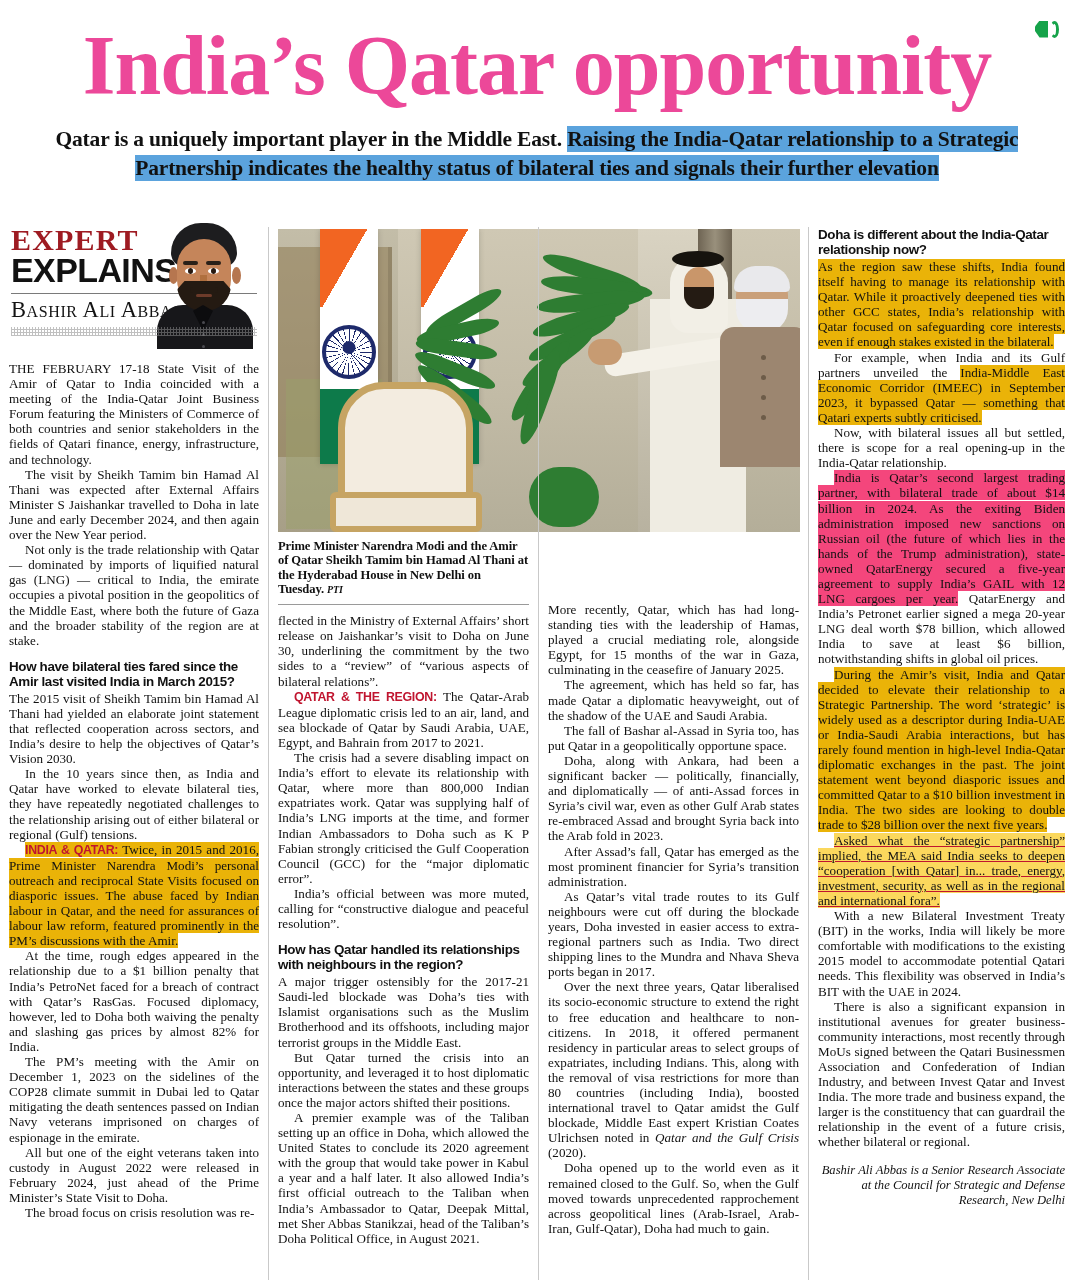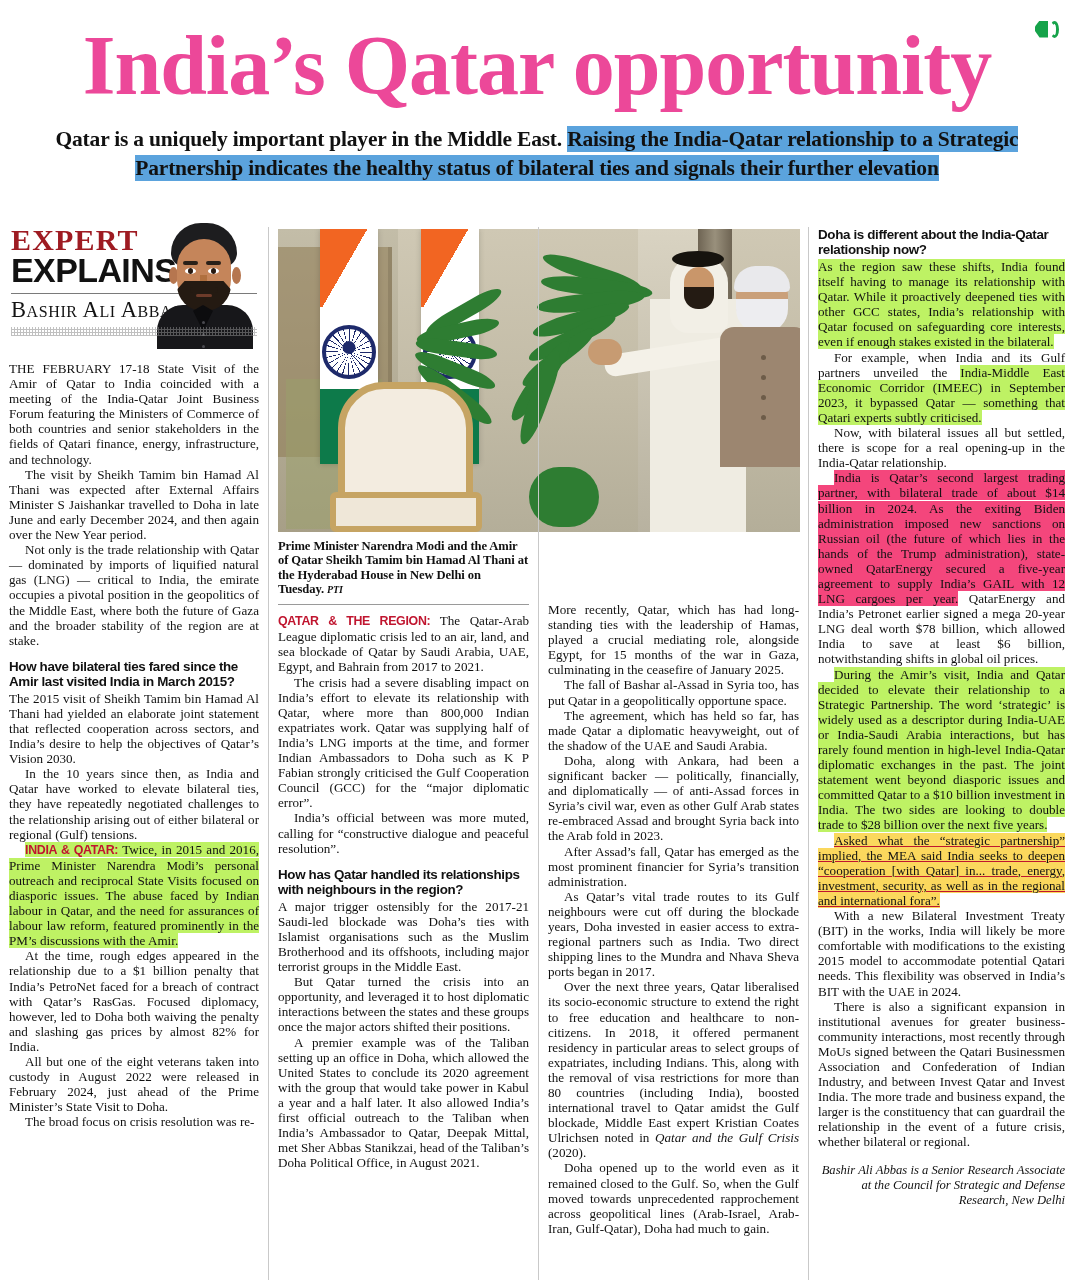--- a/index.html
+++ b/index.html
@@ -81,21 +81,21 @@
   p.noindent{text-indent:0 !important;}
   h3.subhead{
     margin:11px 0 2px 0;
     font-size:13.4px;
     line-height:15px;
     font-weight:700;
     font-family:"Liberation Sans", sans-serif;
     letter-spacing:-0.35px;
   }
   .runin{font-weight:700;color:#c0152f;font-family:"Liberation Sans", sans-serif;font-size:12.4px;letter-spacing:-0.3px;}
-  .hl-yellow{background:#bef264;box-decoration-break:clone;-webkit-box-decoration-break:clone;}
+  .hl-yellow{background:#eab308;box-decoration-break:clone;-webkit-box-decoration-break:clone;}
   .hl-pink{background:#f4467c;box-decoration-break:clone;-webkit-box-decoration-break:clone;}
   .hl-yellow-u{background:#fbd85d;text-decoration:underline;text-decoration-color:#c0152f;text-decoration-thickness:1px;box-decoration-break:clone;-webkit-box-decoration-break:clone;}
   .ital{font-style:italic;}
   .credit-ital{font-style:italic;font-size:10px;text-align:center;}
 
   
   .expert-block{position:relative;height:136px;margin:-2px 0 0 0;}
   .expert-word{
     font-family:"Liberation Serif", serif;
     font-weight:700;
@@ -260,20 +260,21 @@
       <p class="body noindent">THE FEBRUARY 17-18 State Visit of the Amir of Qatar to India coincided with a meeting of the India-Qatar Joint Business Forum featuring the Ministers of Commerce of both countries and senior stakeholders in the fields of Qatari finance, energy, infrastructure, and technology.</p>
       <p class="body">The visit by Sheikh Tamim bin Hamad Al Thani was expected after External Affairs Minister S Jaishankar travelled to Doha in late June and early December 2024, and then again over the New Year period.</p>
       <p class="body">Not only is the trade relationship with Qatar — dominated by imports of liquified natural gas (LNG) — critical to India, the emirate occupies a pivotal position in the geopolitics of the Middle East, where both the future of Gaza and the broader stability of the region are at stake.</p>
 
       <h3 class="subhead">How have bilateral ties fared since the Amir last visited India in March 2015?</h3>
 
       <p class="body noindent">The 2015 visit of Sheikh Tamim bin Hamad Al Thani had yielded an elaborate joint statement that reflected cooperation across sectors, and India’s desire to help the objectives of Qatar’s Vision 2030.</p>
       <p class="body">In the 10 years since then, as India and Qatar have worked to elevate bilateral ties, they have repeatedly negotiated challenges to the relationship arising out of either bilateral or regional (Gulf) tensions.</p>
       <p class="body"><span class="hl-yellow"><span class="runin">INDIA &amp; QATAR:</span><span> Twice, in 2015 and 2016, Prime Minister Narendra Modi’s personal outreach and reciprocal State Visits focused on diasporic issues. The abuse faced by Indian labour in Qatar, and the need for assurances of labour law reform, featured prominently in the PM’s discussions with the Amir.</span></span></p>
       <p class="body">At the time, rough edges appeared in the relationship due to a $1 billion penalty that India’s PetroNet faced for a breach of contract with Qatar’s RasGas. Focused diplomacy, however, led to Doha both waiving the penalty and slashing gas prices by almost 82% for India.</p>
+      <p class="body">The PM’s meeting with the Amir on December 1, 2023 on the sidelines of the COP28 climate summit in Dubai led to Qatar mitigating the death sentences passed on Indian Navy veterans imprisoned on charges of espionage in the emirate.</p>
       <p class="body">All but one of the eight veterans taken into custody in August 2022 were released in February 2024, just ahead of the Prime Minister’s State Visit to Doha.</p>
       <p class="body">The broad focus on crisis resolution was re-</p>
     </div>
 
     <div class="col c2">
 
       <div class="photo">
         <div class="ph-wall"></div>
         <div class="ph-panel-l"></div>
         <div class="ph-wood"></div>
@@ -333,36 +334,37 @@
           <div class="m-btn" style="top:146px"></div>
         </div>
       </div>
 
       <div class="caption">
         <span>Prime Minister Narendra Modi and the Amir of Qatar Sheikh Tamim bin Hamad Al Thani at the Hyderabad House in New Delhi on Tuesday.</span>
         <span class="credit-ital">PTI</span>
       </div>
       <div class="caption-rule"></div>
 
+      <p class="body noindent">flected in the Ministry of External Affairs’ short release on Jaishankar’s visit to Doha on June 30, underlining the commitment by the two sides to a “review” of “various aspects of bilateral relations”.</p>
       <p class="body"><span class="runin">QATAR &amp; THE REGION:</span><span> The Qatar-Arab League diplomatic crisis led to an air, land, and sea blockade of Qatar by Saudi Arabia, UAE, Egypt, and Bahrain from 2017 to 2021.</span></p>
       <p class="body">The crisis had a severe disabling impact on India’s effort to elevate its relationship with Qatar, where more than 800,000 Indian expatriates work. Qatar was supplying half of India’s LNG imports at the time, and former Indian Ambassadors to Doha such as K P Fabian strongly criticised the Gulf Cooperation Council (GCC) for the “major diplomatic error”.</p>
       <p class="body">India’s official between was more muted, calling for “constructive dialogue and peaceful resolution”.</p>
 
       <h3 class="subhead">How has Qatar handled its relationships with neighbours in the region?</h3>
 
       <p class="body noindent">A major trigger ostensibly for the 2017-21 Saudi-led blockade was Doha’s ties with Islamist organisations such as the Muslim Brotherhood and its offshoots, including major terrorist groups in the Middle East.</p>
       <p class="body">But Qatar turned the crisis into an opportunity, and leveraged it to host diplomatic interactions between the states and these groups once the major actors shifted their positions.</p>
       <p class="body">A premier example was of the Taliban setting up an office in Doha, which allowed the United States to conclude its 2020 agreement with the group that would take power in Kabul a year and a half later. It also allowed India’s first official outreach to the Taliban when India’s Ambassador to Qatar, Deepak Mittal, met Sher Abbas Stanikzai, head of the Taliban’s Doha Political Office, in August 2021.</p>
     </div>
 
     <div class="col c3">
       <div style="height:375px"></div>
       <p class="body noindent" style="text-indent:16px">More recently, Qatar, which has had long-standing ties with the leadership of Hamas, played a crucial mediating role, alongside Egypt, for 15 months of the war in Gaza, culminating in the ceasefire of January 2025.</p>
+      <p class="body">The agreement, which has held so far, has made Qatar a diplomatic heavyweight, out of the shadow of the UAE and Saudi Arabia.</p>
       <p class="body">The fall of Bashar al-Assad in Syria too, has put Qatar in a geopolitically opportune space.</p>
-      <p class="body">The agreement, which has held so far, has made Qatar a diplomatic heavyweight, out of the shadow of the UAE and Saudi Arabia.</p>
       <p class="body">Doha, along with Ankara, had been a significant backer — politically, financially, and diplomatically — of anti-Assad forces in Syria’s civil war, even as other Gulf Arab states re-embraced Assad and brought Syria back into the Arab fold in 2023.</p>
       <p class="body">After Assad’s fall, Qatar has emerged as the most prominent financier for Syria’s transition administration.</p>
       <p class="body">As Qatar’s vital trade routes to its Gulf neighbours were cut off during the blockade years, Doha invested in easier access to extra-regional partners such as India. Two direct shipping lines to the Mundra and Nhava Sheva ports began in 2017.</p>
       <p class="body"><span>Over the next three years, Qatar liberalised its socio-economic structure to extend the right to free education and healthcare to non-citizens. In 2018, it offered permanent residency in particular areas to select groups of expatriates, including Indians. This, along with the removal of visa restrictions for more than 80 countries (including India), boosted international travel to Qatar amidst the Gulf blockade, Middle East expert Kristian Coates Ulrichsen noted in </span><span class="ital">Qatar and the Gulf Crisis</span><span> (2020).</span></p>
       <p class="body">Doha opened up to the world even as it remained closed to the Gulf. So, when the Gulf moved towards unprecedented rapprochement across geopolitical lines (Arab-Israel, Arab-Iran, Gulf-Qatar), Doha had much to gain.</p>
     </div>
 
     <div class="col c4">
       <h3 class="subhead" style="margin-top:0">Doha is different about the India-Qatar relationship now?</h3>
 

